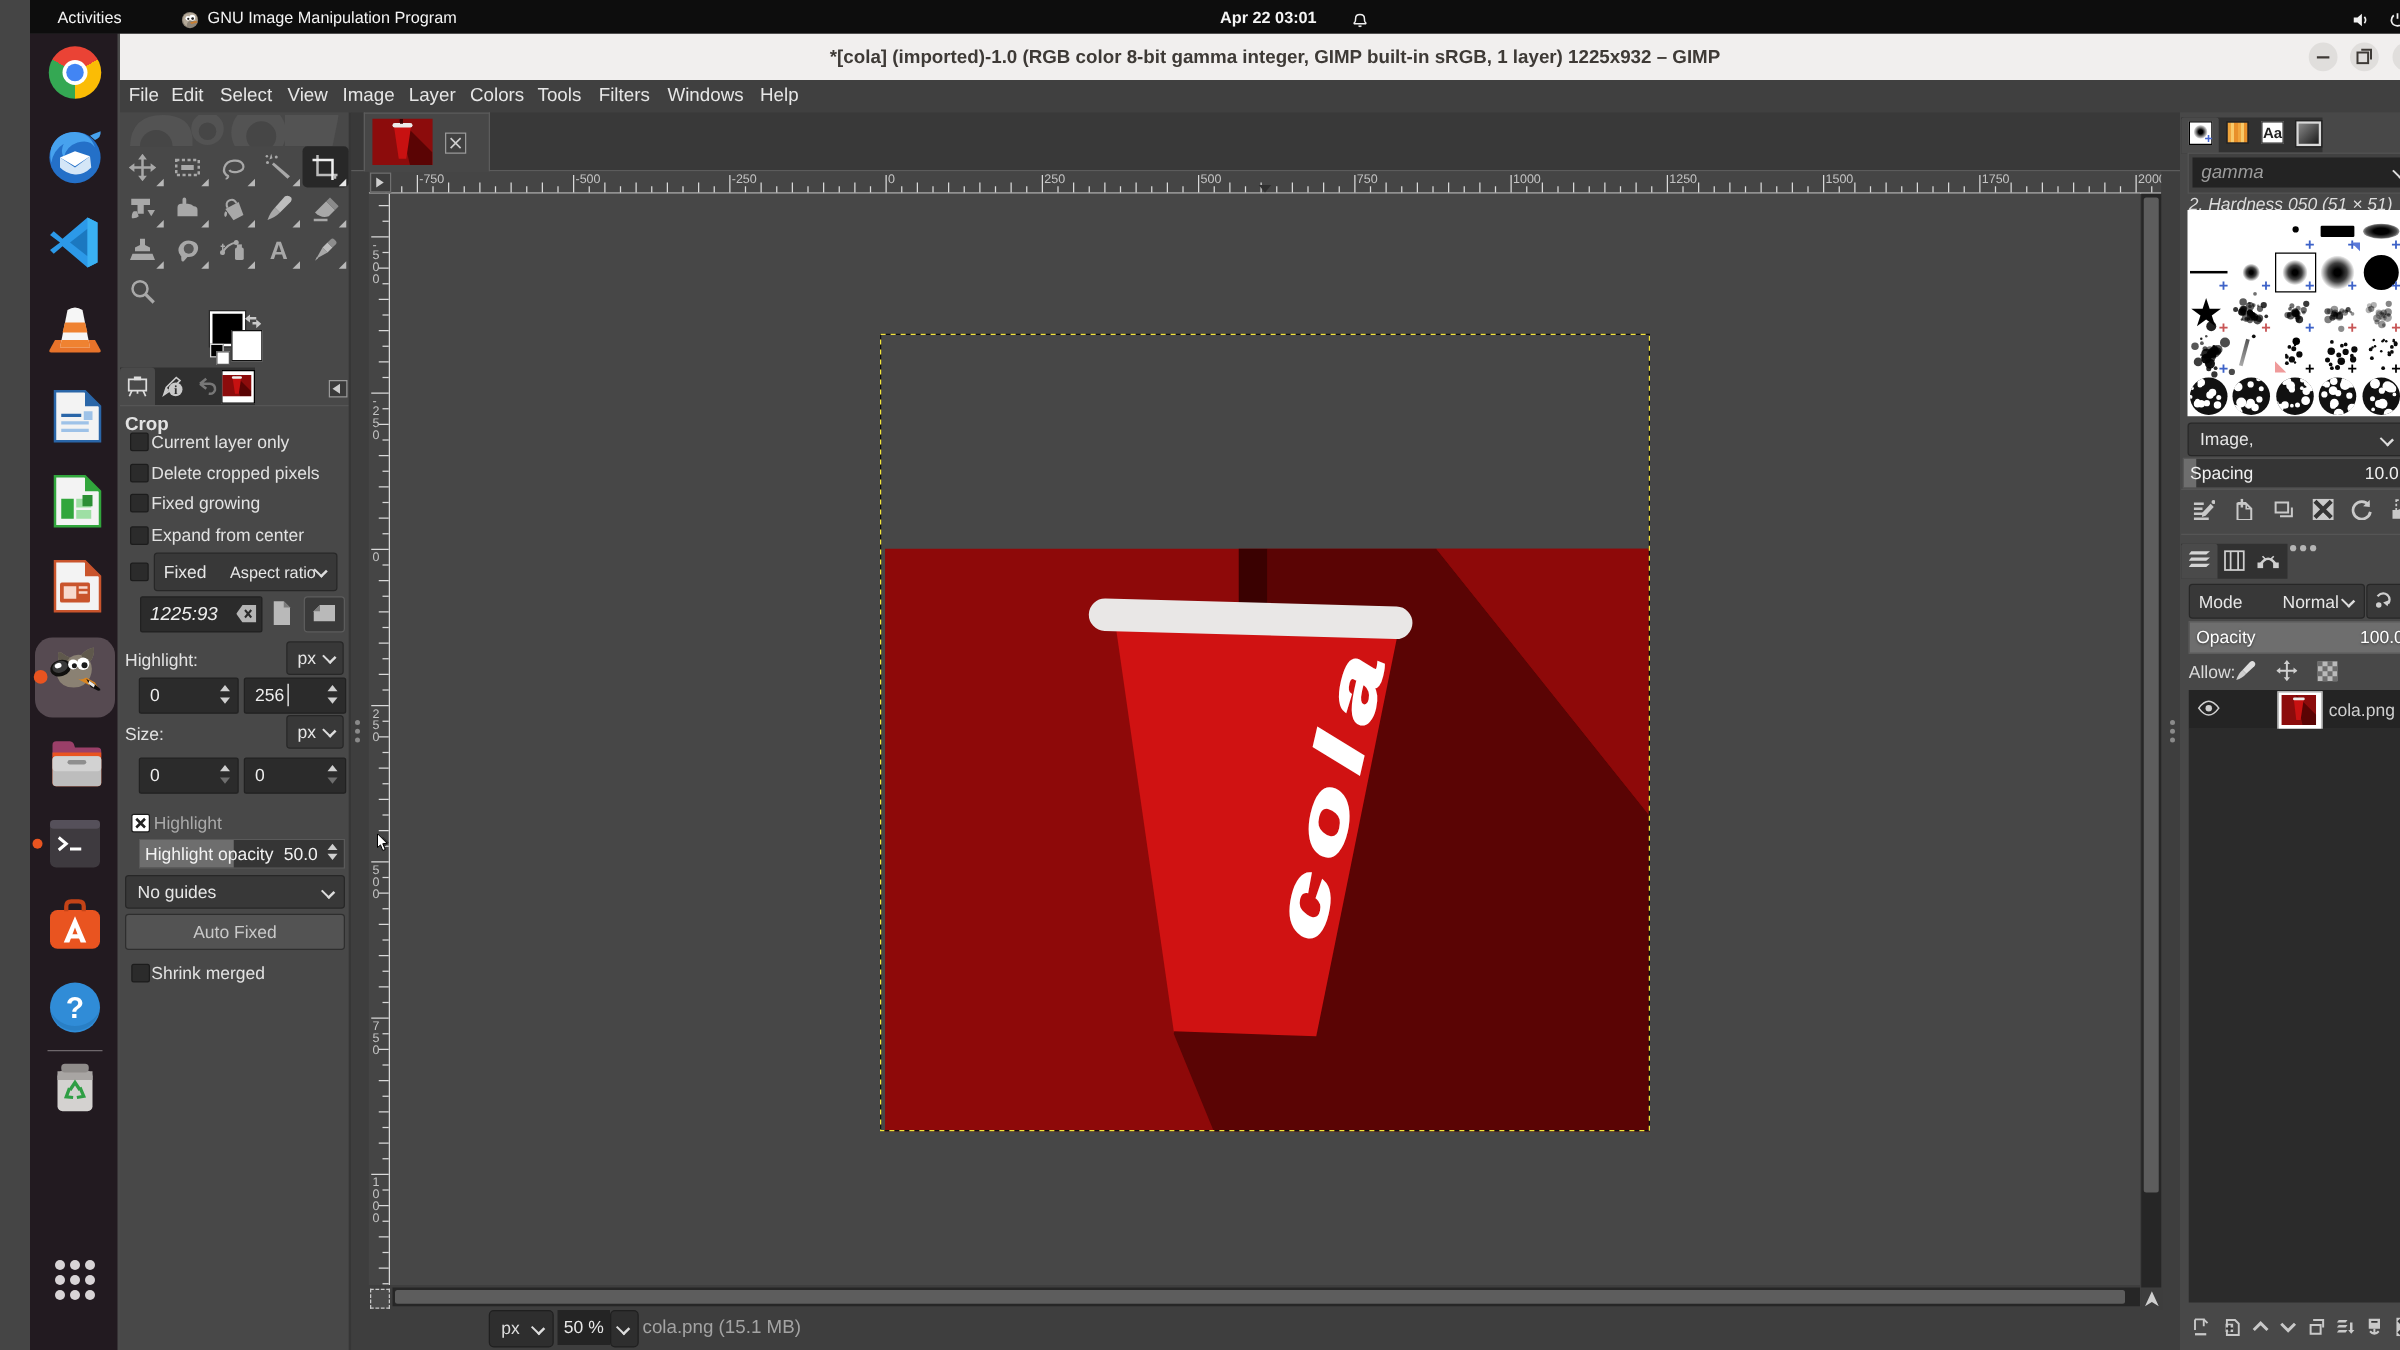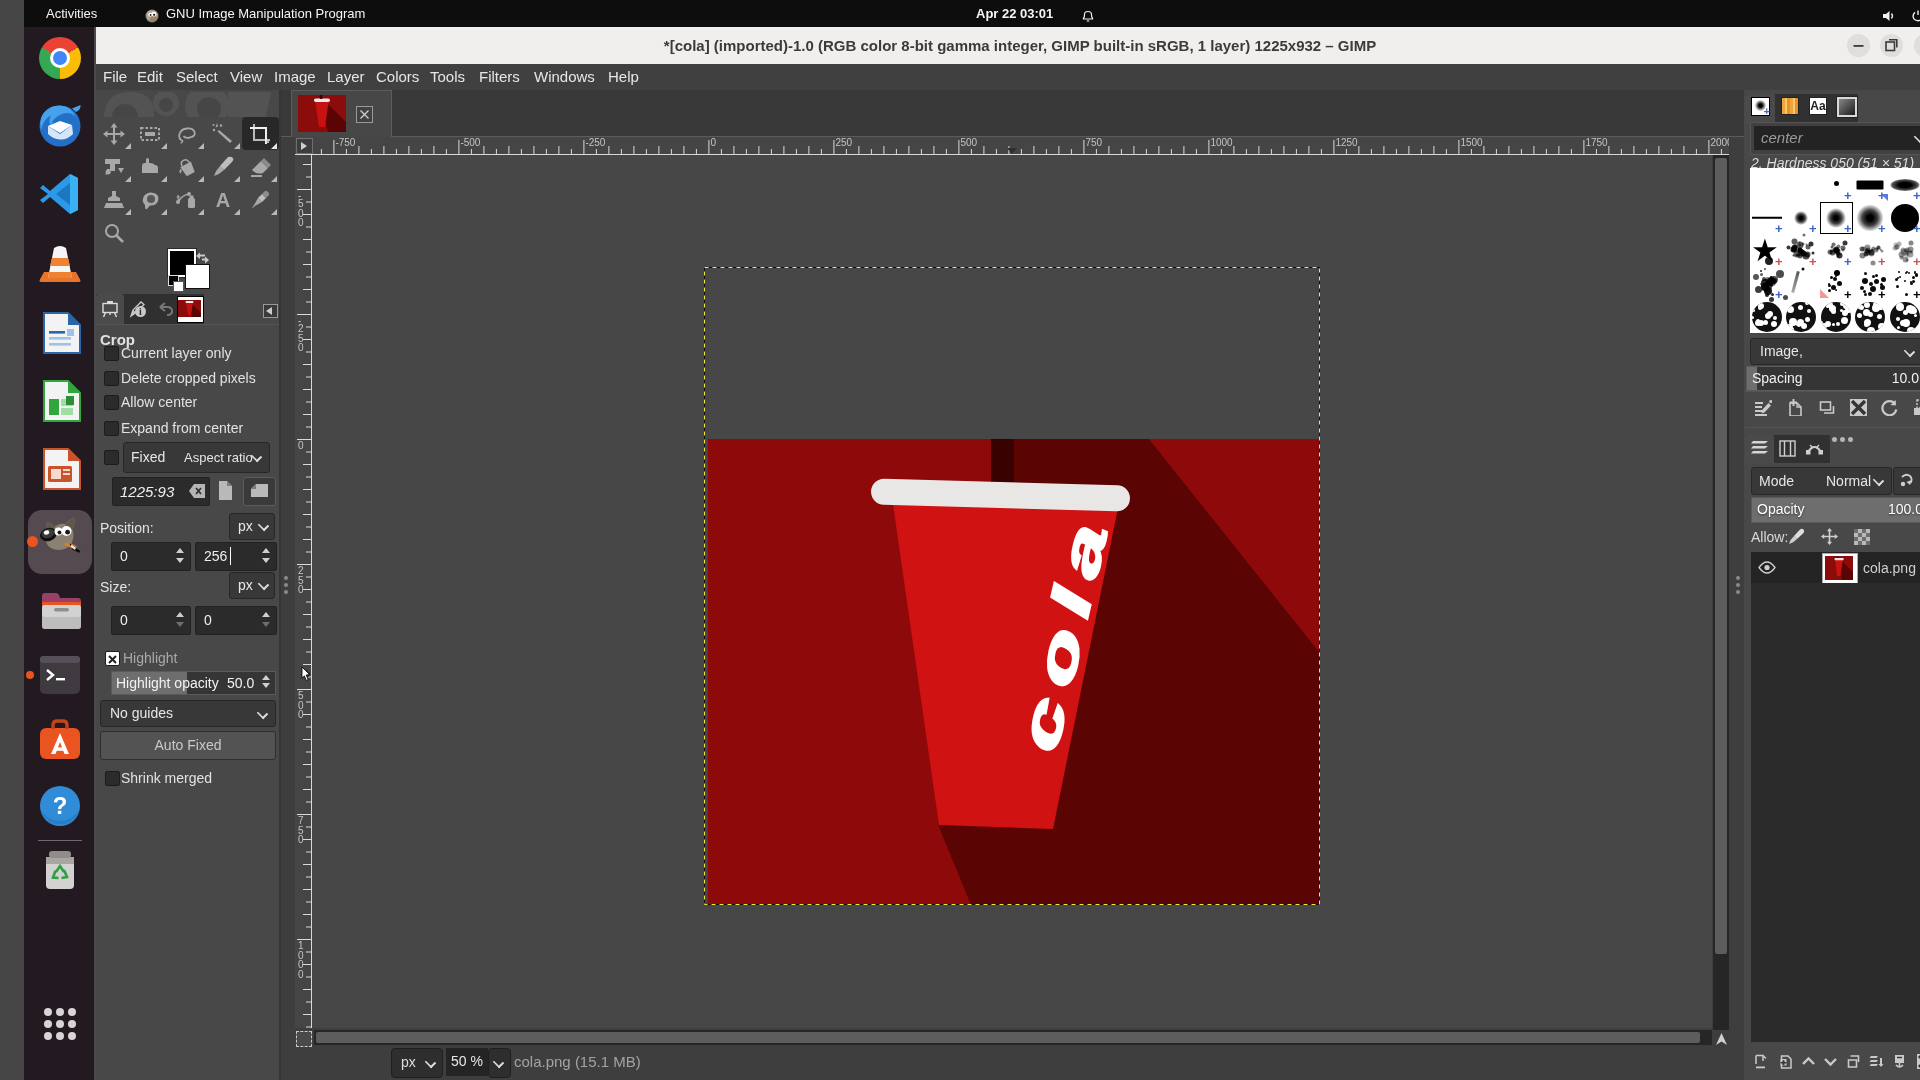--- a/index.html
+++ b/index.html
@@ -447,21 +447,21 @@
       </div>
 
     <div class="abs" style="left:0px;top:234px;width:183px;height:756px;background:#484848;border-top:1px solid #555;"></div>
     <div class="lbl" style="left:4px;top:241px;font-weight:bold;font-size:15px;">Crop</div>
     <div id="cropopts">
       <div class="cb" style="left:8px;top:256px;"></div>
         <div class="lbl" style="left:25px;top:255px;">Current layer only</div>
       <div class="cb" style="left:8px;top:281px;"></div>
         <div class="lbl" style="left:25px;top:280px;">Delete cropped pixels</div>
       <div class="cb" style="left:8px;top:305px;"></div>
-        <div class="lbl" style="left:25px;top:304px;">Allow center</div>
+        <div class="lbl" style="left:25px;top:304px;">Fixed growing</div>
       <div class="cb" style="left:8px;top:331px;"></div>
         <div class="lbl" style="left:25px;top:330px;">Expand from center</div>
       <div class="cb" style="left:8px;top:360px;"></div>
       <div class="dropdown" style="left:27px;top:352px;width:145px;height:29px;">
           <span style="position:absolute;left:7px;top:6px;">Fixed</span>
           <span style="position:absolute;left:60px;top:6px;font-size:13px;top:7px;">Aspect ratio</span>
           <div class="chev" style="right:8px;top:9px;"></div>
         </div>
       <div class="entry" style="left:16px;top:387px;width:96px;height:27px;font-style:italic;font-size:15px;">
           <span style="position:absolute;left:7px;top:5px;">1225:93</span>
@@ -471,21 +471,21 @@
           </svg>
       </div>
       <div class="abs" style="left:122px;top:390px;"><svg width="15" height="21" viewBox="0 0 15 21">
             <path d="M1 1 L9 1 L14 6 L14 20 L1 20Z" fill="#b9b9b9"></path>
             <path d="M9 1 L9 6 L14 6Z" fill="#7c7c7c"></path>
           </svg></div>
       <div class="abs" style="left:147px;top:387px;width:31px;height:27px;background:#3a3a3a;border:1px solid #5c5c5c;border-radius:3px;"><svg style="margin:5px 0 0 6px;" width="19" height="15" viewBox="0 0 19 15">
             <path d="M1 14 L1 6 L6 1 L18 1 L18 14Z" fill="#b9b9b9"></path>
             <path d="M6 1 L6 6 L1 6Z" fill="#7c7c7c"></path>
           </svg></div>
-      <div class="lbl" style="left:4px;top:430px;">Position:</div>
+      <div class="lbl" style="left:4px;top:430px;">Highlight:</div>
       <div class="dropdown" style="left:133px;top:423px;width:44px;height:25px;">
           <span style="position:absolute;left:8px;top:4px;">px</span>
           <div class="chev" style="right:6px;top:7px;"></div>
         </div>
       <div class="spin" style="left:15px;top:452px;width:78px;height:27px;">
           <span style="position:absolute;left:8px;top:5px;">0</span>
           <div class="spinbtns">
             <div class="upar"></div>
             <div class="dnar"></div>
           </div>
@@ -551,21 +551,21 @@
     </div>
     <div class="abs" style="left:37px;top:7px;width:16px;height:16px;background:repeating-linear-gradient(90deg,#f0a53c 0 3px,#f8c969 3px 5px,#e8902a 5px 8px);border:1px solid #222;"></div>
     <div class="abs" style="left:65px;top:7px;width:16px;height:16px;background:#fff;border:1px solid #222;color:#222;font-size:12px;font-weight:bold;text-align:center;line-height:16px;">Aa</div>
     <div class="abs" style="left:93px;top:7px;width:16px;height:16px;background:linear-gradient(135deg,#888,#1a1a1a);border:2px solid #d9d9d9;outline:1px solid #222;"></div>
     <div class="abs" style="left:179px;top:8px;width:13px;height:12px;border:1px solid #999;background:#3a3a3a;">
         <div style="width:0;height:0;border-top:4px solid transparent;border-bottom:4px solid transparent;border-right:6px solid #ccc;margin:2px 0 0 2px;"></div>
       </div>
 
     <div class="abs" style="left:6px;top:32px;width:188px;height:31px;background:#414141;border:1px solid #555;"></div>
     <div class="abs" style="left:10px;top:36px;width:180px;height:24px;background:#232323;">
-        <span style="position:absolute;left:7px;top:3px;color:#9b9b9b;font-style:italic;font-size:15px;">center</span>
+        <span style="position:absolute;left:7px;top:3px;color:#9b9b9b;font-style:italic;font-size:15px;">gamma</span>
       <div class="chev" style="right:10px;top:7px;"></div>
     </div>
     <div class="abs" style="left:7px;top:65px;color:#dcdcdc;font-style:italic;font-size:14px;">2. Hardness 050 (51 × 51)</div>
 
     <div class="abs" id="brushgrid" style="left:6px;top:78px;width:172px;height:165px;background:#fff;overflow:hidden;">
         <div style="position:absolute;left:69px;top:0px;width:34px;height:33px;">
           <div style="position:absolute;left:15px;top:13px;width:5px;height:5px;border-radius:50%;background:#000;"></div>
           <div style="position:absolute;left:25px;top:23px;width:9px;height:9px;font-size:13px;line-height:9px;font-weight:bold;color:#3d62c8;">+</div>
         </div>
         <div style="position:absolute;left:103px;top:0px;width:34px;height:33px;">

